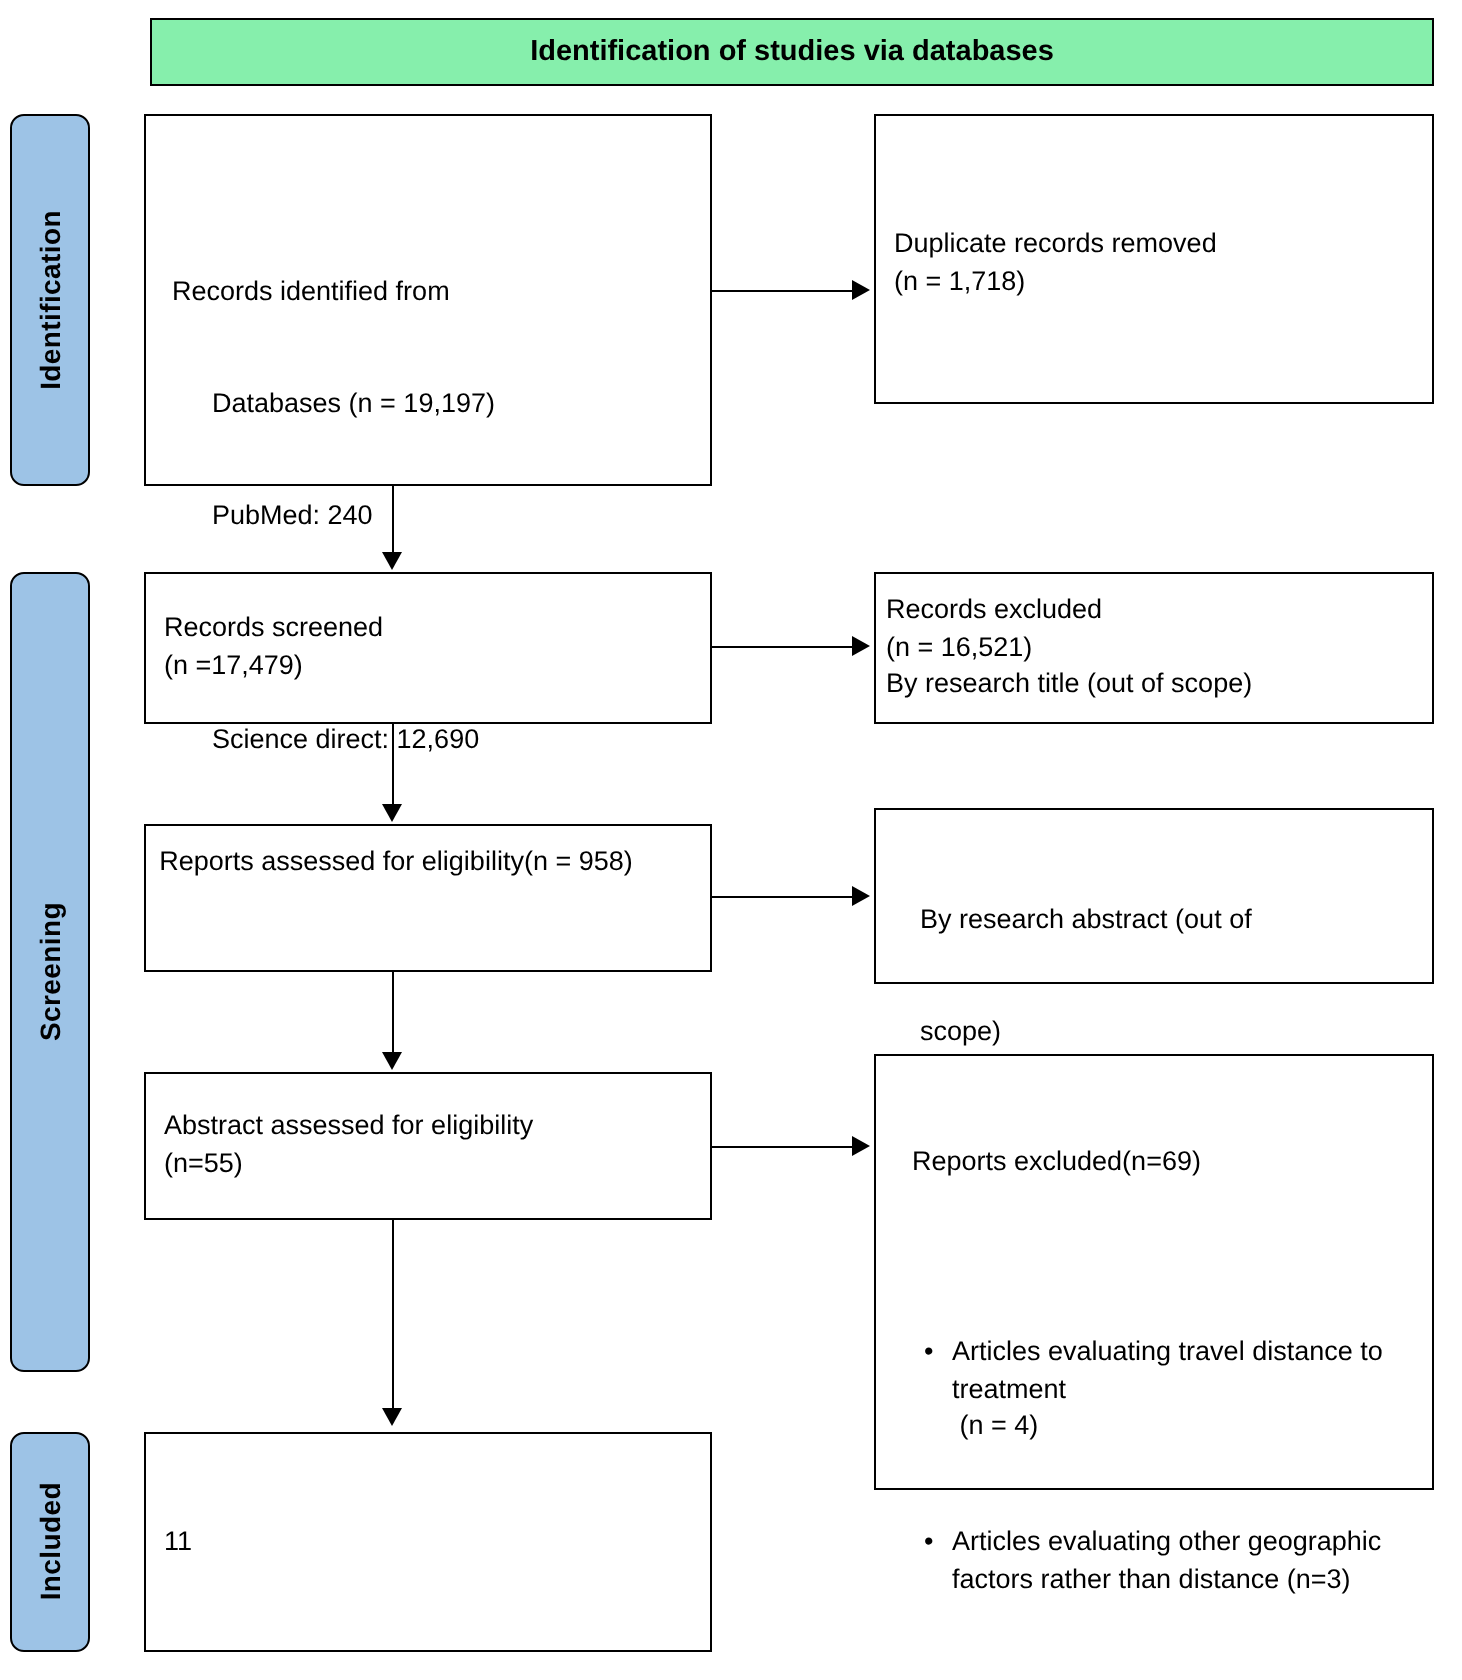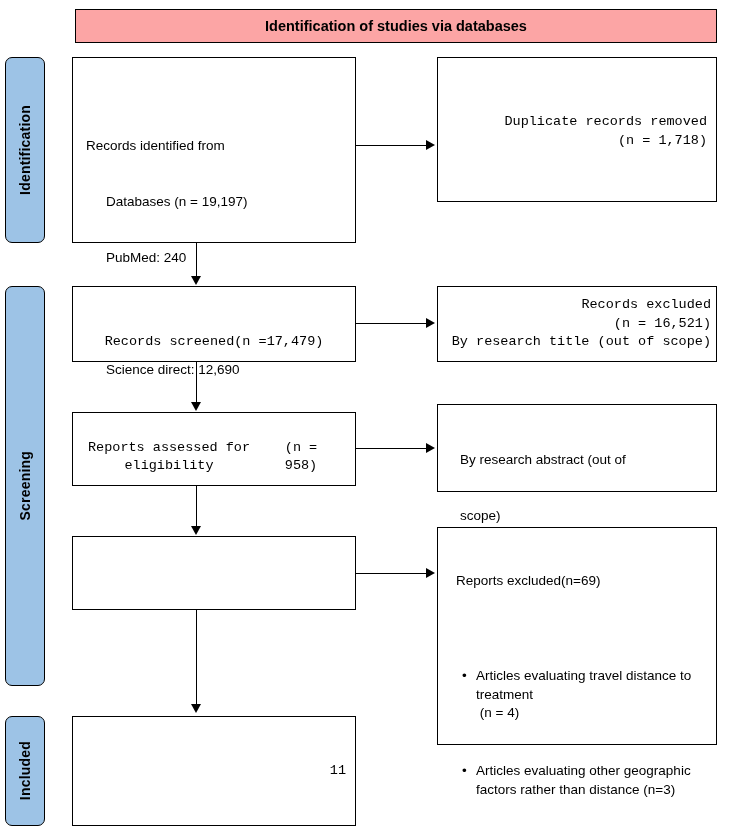--- a/index.html
+++ b/index.html
@@ -20,21 +20,21 @@
   }
   .box {
     position: absolute;
     box-sizing: border-box;
     border: 1.6px solid #000000;
     background: #ffffff;
   }
   .header-banner {
     position: absolute;
     box-sizing: border-box;
-    background: #fca5a5;
+    background: #86efac;
     border: 1.6px solid #000000;
     display: flex;
     align-items: center;
     justify-content: center;
     font-size: 14.5px;
     font-weight: bold;
     color: #000000;
   }
   .phase {
     position: absolute;
@@ -56,24 +56,23 @@
   }
   .box-text {
     position: absolute;
     box-sizing: border-box;
     font-size: 13.5px;
     line-height: 1.38;
     white-space: pre-wrap;
   }
   .center-text {
     display: flex;
-    align-items: flex-end;
+    align-items: flex-start;
     justify-content: center;
     text-align: center;
-    font-family: Liberation Mono, monospace;
   }
   .left-text {
     text-align: left;
   }
   
   .arrow-v {
     position: absolute;
     width: 0;
     border-left: 1.6px solid #000000;
   }
@@ -150,21 +149,21 @@
     <div>(n = 1,718)</div>
   </div>
 
   <div class="arrow-h" style="left:356px; top:145px; width:70px;"></div>
   <div class="arrowhead-right" style="left:426px; top:140px;"></div>
 
   <div class="arrow-v" style="left:196px; top:243px; height:35px;"></div>
   <div class="arrowhead-down" style="left:191px; top:276px;"></div>
 
   <div class="box" style="left:72px; top:286px; width:284px; height:76px;"></div>
-  <div class="box-text center-text" style="left:82px; top:296px; width:264px; height:56px; flex-direction:row;">
+  <div class="box-text center-text" style="left:82px; top:296px; width:264px; height:56px; flex-direction:column;">
     <div>Records screened</div>
     <div>(n =17,479)</div>
   </div>
 
   <div class="box" style="left:437px; top:286px; width:280px; height:76px;"></div>
   <div class="box-text center-text" style="left:443px; top:293px; width:268px; height:62px; flex-direction:column;">
     <div>Records excluded</div>
     <div>(n = 16,521)</div>
     <div>By research title (out of scope)</div>
   </div>
@@ -187,20 +186,24 @@
     <div>scope)</div>
   </div>
 
   <div class="arrow-h" style="left:356px; top:448px; width:70px;"></div>
   <div class="arrowhead-right" style="left:426px; top:443px;"></div>
 
   <div class="arrow-v" style="left:196px; top:486px; height:42px;"></div>
   <div class="arrowhead-down" style="left:191px; top:526px;"></div>
 
   <div class="box" style="left:72px; top:536px; width:284px; height:74px;"></div>
+  <div class="box-text center-text" style="left:82px; top:546px; width:264px; height:54px; flex-direction:column;">
+    <div>Abstract assessed for eligibility</div>
+    <div>(n=55)</div>
+  </div>
 
   <div class="box" style="left:437px; top:527px; width:280px; height:218px;"></div>
   <div class="box-text left-text" style="left:456px; top:535px; width:252px;">
     <div>Reports excluded(n=69)</div>
     <ul class="bullets">
       <li>Articles evaluating travel distance to treatment
  (n = 4)</li>
       <li>Articles evaluating other geographic factors rather than distance (n=3)</li>
     </ul>
   </div>

